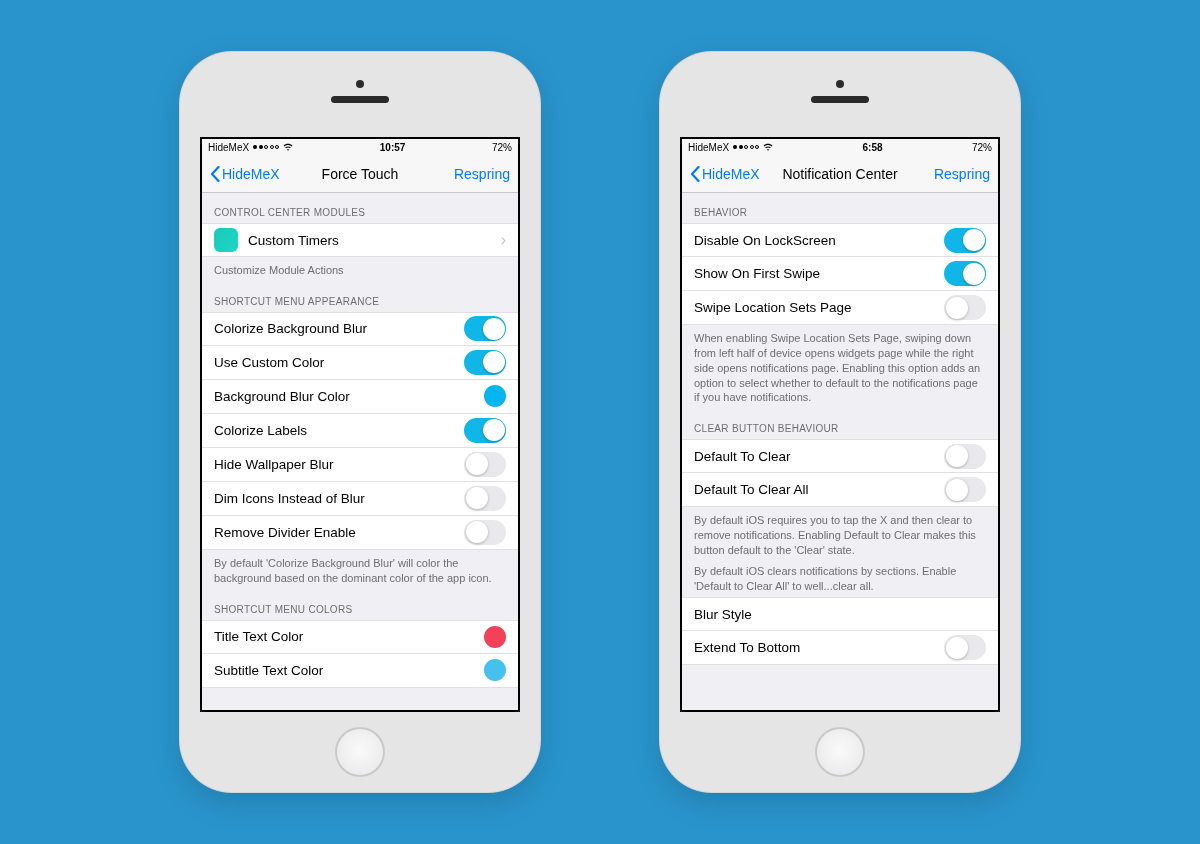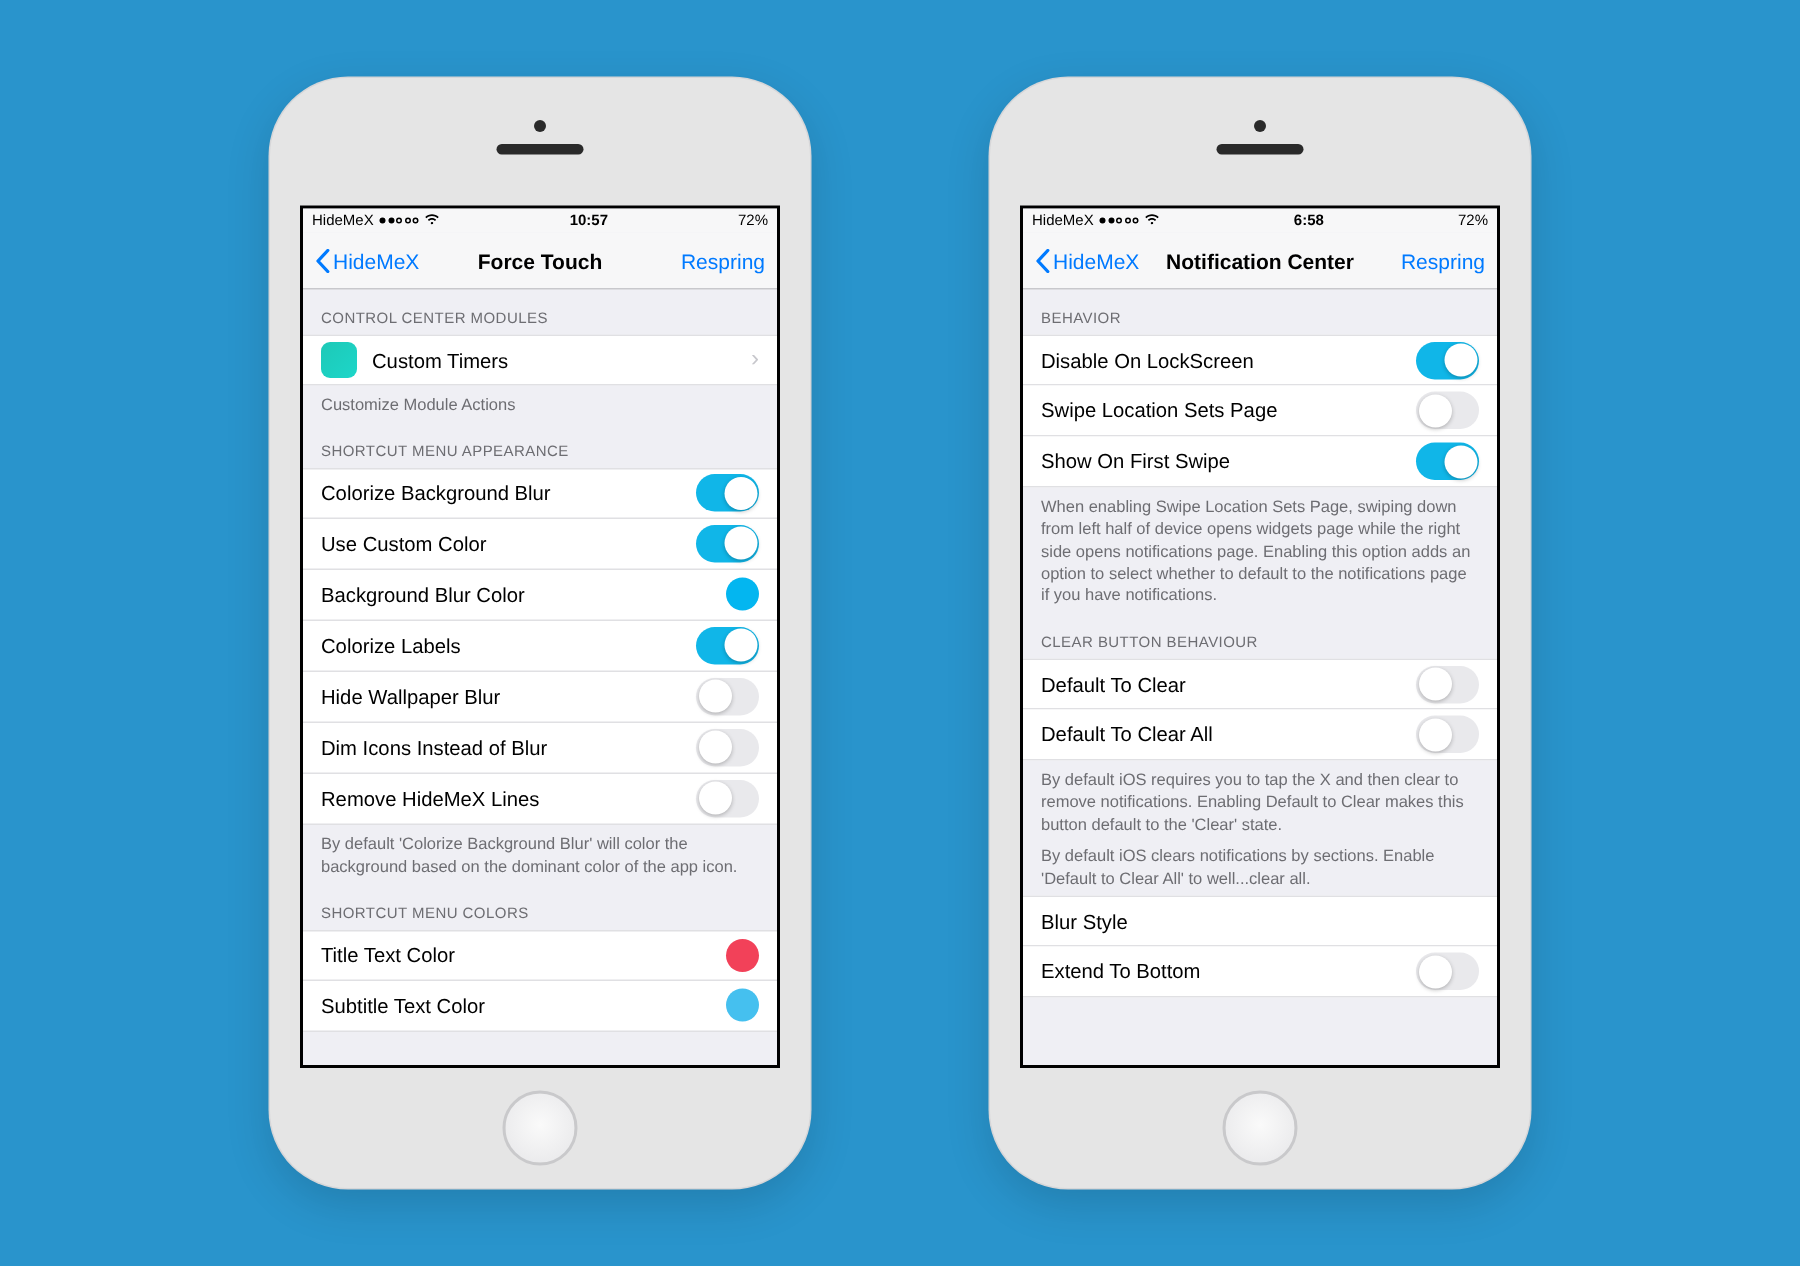--- a/index.html
+++ b/index.html
@@ -82,21 +82,21 @@
     background: #f7f7f8;
     border-bottom: 1px solid #c8c8cc;
     display: flex;
     align-items: center;
     justify-content: space-between;
     padding: 0 8px;
     position: relative;
   }
   .navbar .back { color: #007aff; display: flex; align-items: center; font-size: 14px; }
   .navbar .back svg { margin-right: 2px; }
-  .navbar .title { font-weight: 700; font-size: 14px; position: absolute; left: 50%; transform: translateX(-50%); white-space: nowrap; }
+  .navbar .title { font-weight: 400; font-size: 14px; position: absolute; left: 50%; transform: translateX(-50%); white-space: nowrap; }
   .navbar .action { color: #007aff; font-size: 14px; font-weight: 500; }
   .content { height: calc(100% - 54px); overflow: hidden; }
   .section-header {
     font-size: 10px;
     color: #6d6d72;
     text-transform: uppercase;
     padding: 14px 12px 5px 12px;
     letter-spacing: 0.3px;
   }
   .section-footer {
@@ -210,21 +210,21 @@
         </div>
         <div class="row">
           <span>Hide Wallpaper Blur</span>
           <div class="switch"></div>
         </div>
         <div class="row">
           <span>Dim Icons Instead of Blur</span>
           <div class="switch"></div>
         </div>
         <div class="row">
-          <span>Remove HideMeX Lines</span>
+          <span>Remove Divider Enable</span>
           <div class="switch"></div>
         </div>
       </div>
       <div class="section-footer">By default 'Colorize Background Blur' will color the background based on the dominant color of the app icon.</div>
 
       <div class="section-header">SHORTCUT MENU COLORS</div>
       <div class="group">
         <div class="row">
           <span>Title Text Color</span>
           <div class="color-dot" style="background:#f24159"></div>
@@ -276,26 +276,26 @@
     </div>
 
     <div class="content">
       <div class="section-header">BEHAVIOR</div>
       <div class="group">
         <div class="row">
           <span>Disable On LockScreen</span>
           <div class="switch on"></div>
         </div>
         <div class="row">
+          <span>Show On First Swipe</span>
+          <div class="switch on"></div>
+        </div>
+        <div class="row">
           <span>Swipe Location Sets Page</span>
           <div class="switch"></div>
-        </div>
-        <div class="row">
-          <span>Show On First Swipe</span>
-          <div class="switch on"></div>
         </div>
       </div>
       <div class="section-footer">When enabling Swipe Location Sets Page, swiping down from left half of device opens widgets page while the right side opens notifications page. Enabling this option adds an option to select whether to default to the notifications page if you have notifications.</div>
 
       <div class="section-header">CLEAR BUTTON BEHAVIOUR</div>
       <div class="group">
         <div class="row">
           <span>Default To Clear</span>
           <div class="switch"></div>
         </div>

